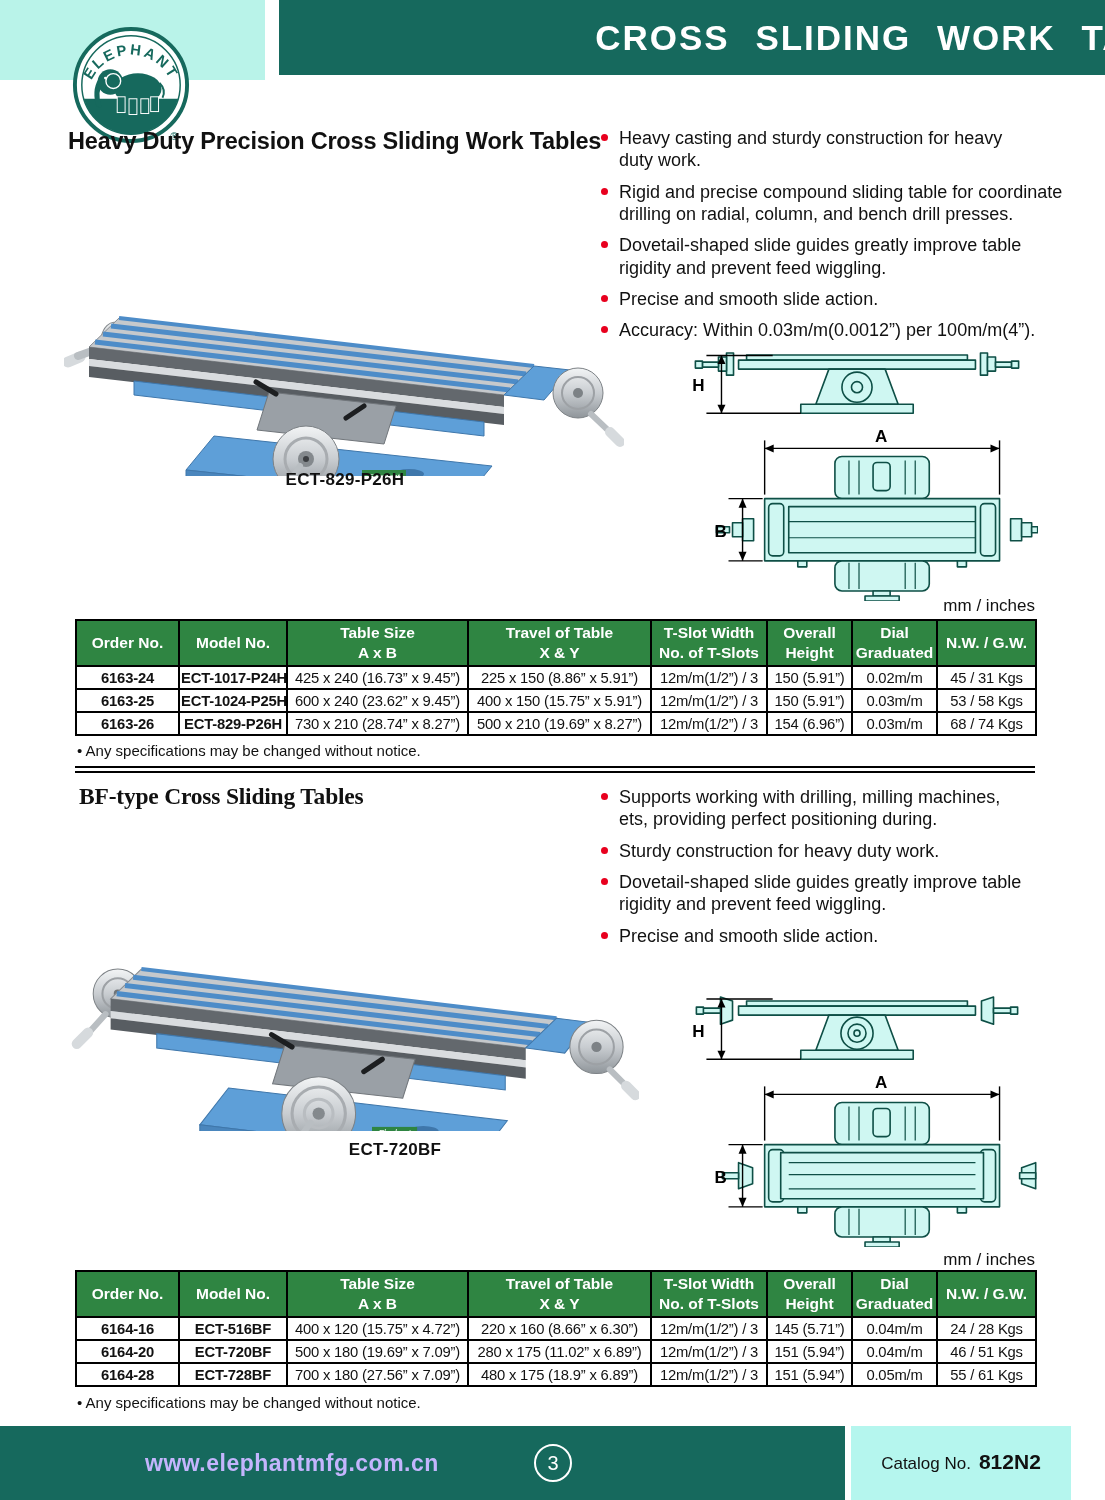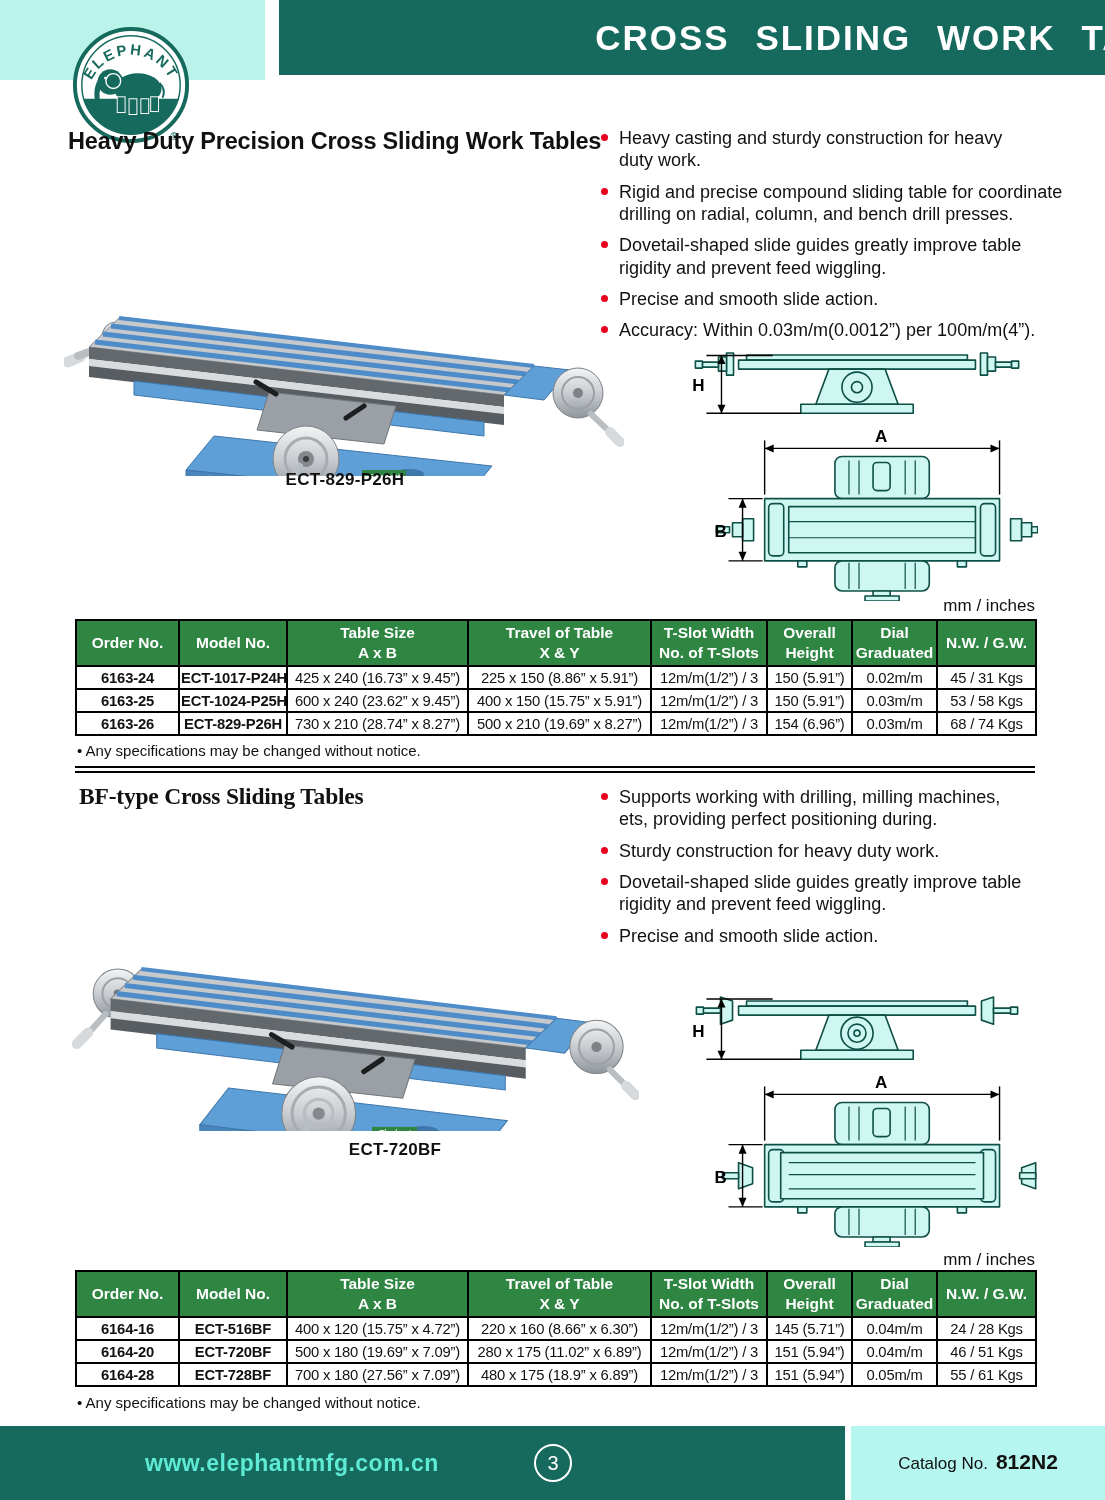--- a/index.html
+++ b/index.html
@@ -32,24 +32,24 @@
   table.spec th{background:#2f8542;color:#fff;font-size:15.5px;font-weight:bold;border:2px solid #000;
                 white-space:pre-line;height:42px;padding:1px 2px;line-height:1.3;text-align:center;}
   table.spec td{border:2px solid #000;font-size:14.8px;text-align:center;height:21px;padding:0 1px;
                 white-space:nowrap;overflow:hidden;letter-spacing:-0.2px;}
   table.spec td.b{font-weight:bold;}
 
   .divider{height:3px;border-top:2px solid #000;border-bottom:2px solid #000;width:960px;}
 
   
   .f-dark{left:0;top:1426px;width:845px;height:74px;background:#16695d;display:flex;align-items:center;}
-  .f-site{margin-left:145px;color:#5eead4;font-size:23px;font-weight:bold;letter-spacing:0.5px;cursor:pointer;}
+  .f-site{margin-left:145px;color:#c4b5fd;font-size:23px;font-weight:bold;letter-spacing:0.5px;cursor:pointer;}
   .f-page{left:534px;top:1444px;width:38px;height:38px;border:2px solid #fff;border-radius:50%;
           color:#fff;font-size:20px;display:flex;align-items:center;justify-content:center;box-sizing:border-box;}
-  .f-light{left:851px;top:1426px;width:254px;height:74px;background:#b5f6ee;display:flex;align-items:baseline;justify-content:center;gap:8px;padding-top:24px;box-sizing:border-box;}
+  .f-light{left:851px;top:1426px;width:220px;height:74px;background:#b5f6ee;display:flex;align-items:baseline;justify-content:center;gap:8px;padding-top:24px;box-sizing:border-box;}
   .f-cat-label{font-size:17px;}
   .f-cat-no{font-size:21px;font-weight:bold;}
 </style>
 </head>
 <body>
 
 <div class="page">
 
   <div class="abs h-mint"></div>
   <div class="abs h-bar">

